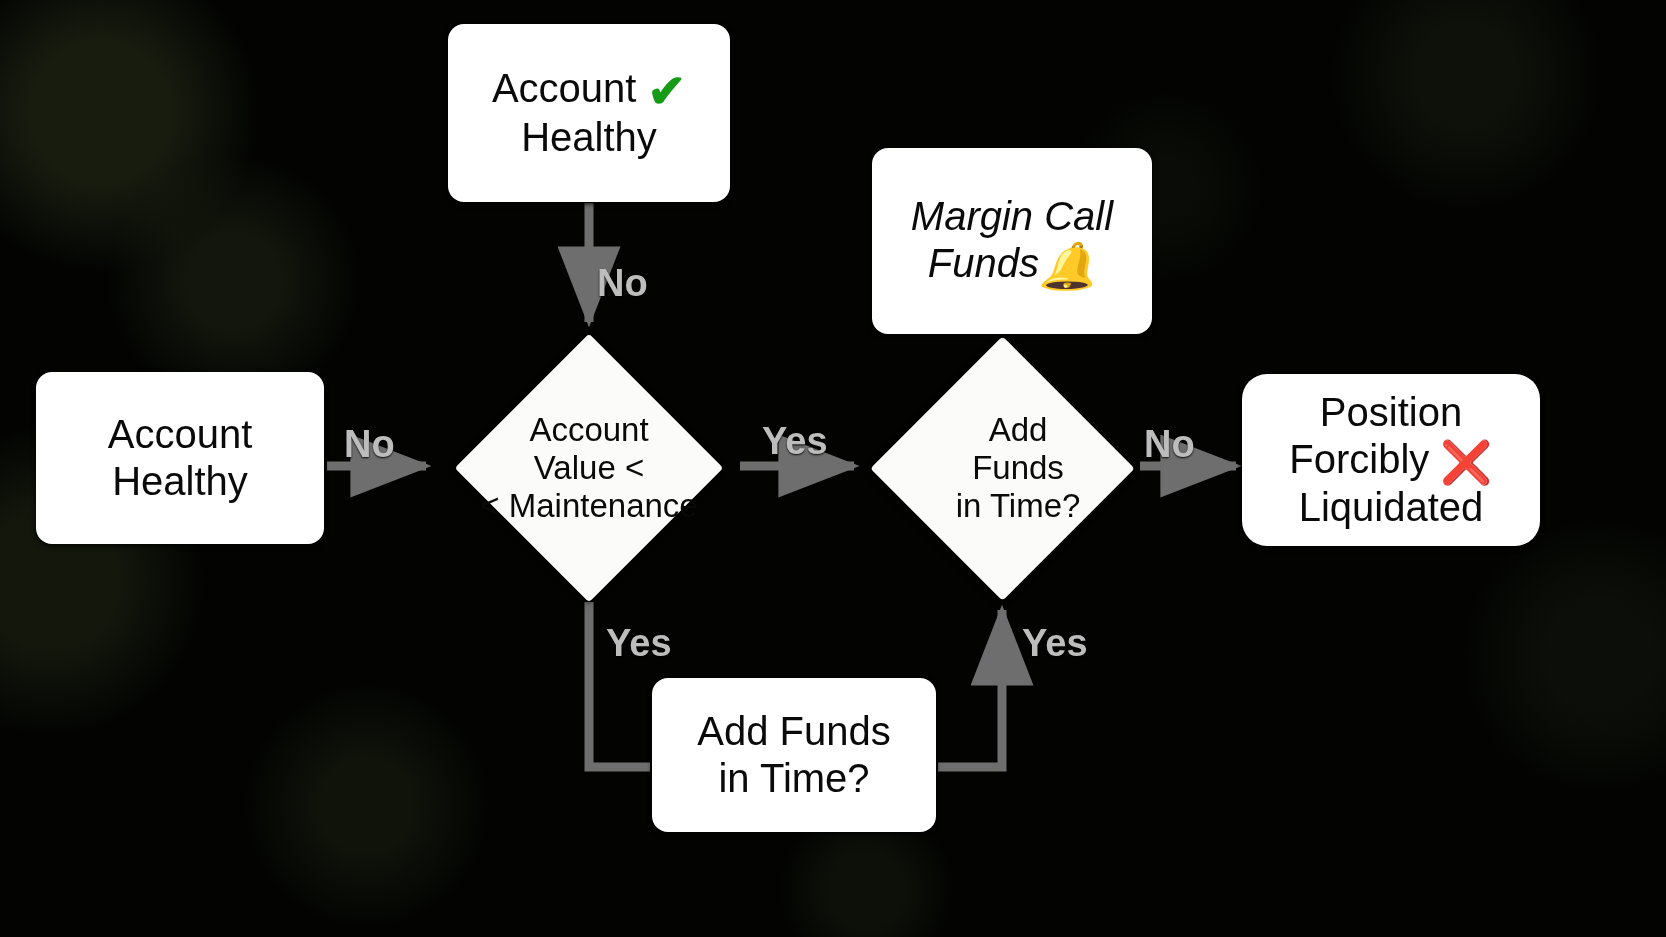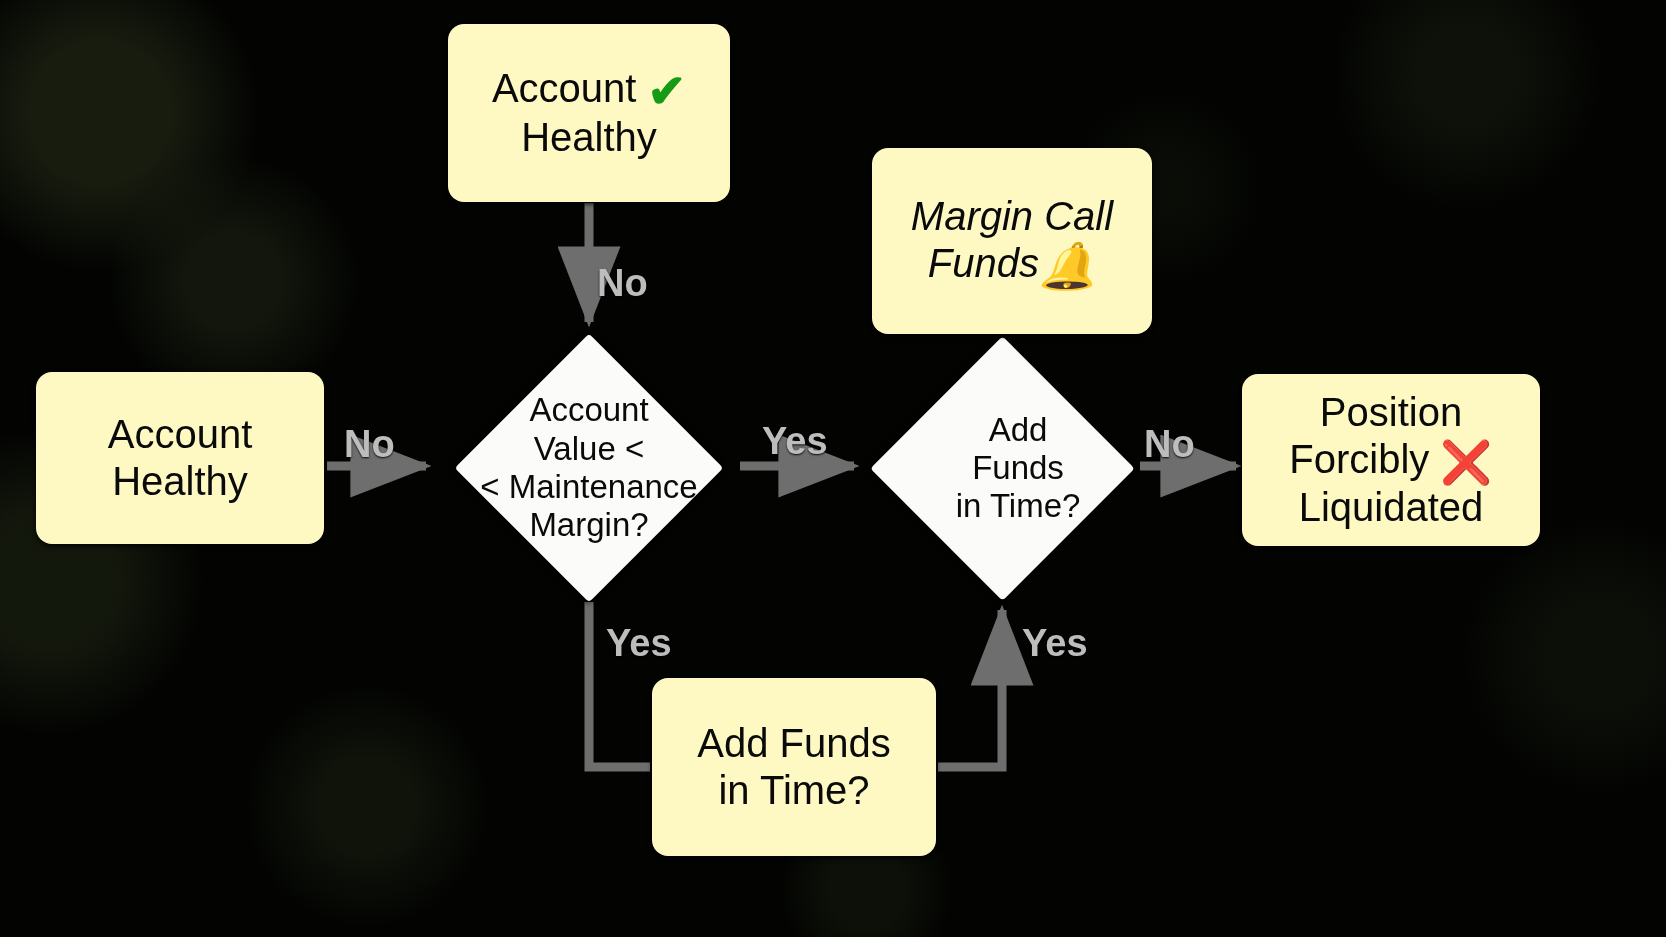--- a/index.html
+++ b/index.html
@@ -43,21 +43,21 @@
     position: absolute;
     z-index: 3;
     box-sizing: border-box;
     display: flex;
     align-items: center;
     justify-content: center;
     text-align: center;
     color: #0a0a0a;
   }
   .rect {
-    background: #fef9c3;
+    background: #ffffff;
     border-radius: 16px;
     box-shadow: 0 2px 5px rgba(0,0,0,0.85);
     padding: 10px 14px;
     line-height: 1.18;
     font-size: 40px;
   }
   .diamond-wrap {
     position: absolute;
     z-index: 2;
     display: flex;
@@ -96,22 +96,22 @@
     line-height: 1;
     vertical-align: middle;
   }
   .check-icon { color: #169b16; font-size: 46px; font-weight: bold; }
   .bell-icon  { color: #e01b1b; font-size: 46px; }
   .x-icon     { color: #e01b1b; font-size: 42px; font-weight: bold; }
 
   .n-account-healthy-start { left: 36px;   top: 372px; width: 288px; height: 172px; }
   .n-account-healthy-top   { left: 448px;  top: 24px;  width: 282px; height: 178px; }
   .n-margin-call           { left: 872px;  top: 148px; width: 280px; height: 186px; font-style: italic; }
-  .n-liquidated            { left: 1242px; top: 374px; width: 298px; height: 172px; }
-  .n-add-funds-bottom      { left: 652px;  top: 678px; width: 284px; height: 178px; align-items: center; }
+  .n-liquidated            { left: 1242px; top: 374px; width: 298px; height: 172px; border-radius: 25px; }
+  .n-add-funds-bottom      { left: 652px;  top: 678px; width: 284px; height: 154px; align-items: center; }
 
   .d-account-value { left: 442px; top: 334px; width: 294px; height: 268px; }
   .d-account-value .diamond-shape { width: 190px; height: 190px; margin-left: -95px; margin-top: -95px; }
   .d-account-value .diamond-label { font-size: 33px; }
 
   .d-add-funds { left: 868px; top: 336px; width: 268px; height: 264px; }
   .d-add-funds .diamond-shape { width: 187px; height: 187px; margin-left: -93px; margin-top: -93px; }
   .d-add-funds .diamond-label { font-size: 33px; margin-left: 32px; }
 
   .lbl-no-1    { left: 344px;  top: 403px; }
@@ -191,21 +191,20 @@
       <div>in Time?</div>
     </div>
   </div>
 
   <div class="diamond-wrap d-account-value">
     <div class="diamond-shape"></div>
     <div class="diamond-label">
       <div>Account</div>
       <div>Value &lt;</div>
       <div>&lt; Maintenance</div>
-      <div>Margin?</div>
     </div>
   </div>
 
   <div class="diamond-wrap d-add-funds">
     <div class="diamond-shape"></div>
     <div class="diamond-label">
       <div>Add</div>
       <div>Funds</div>
       <div>in Time?</div>
     </div>

